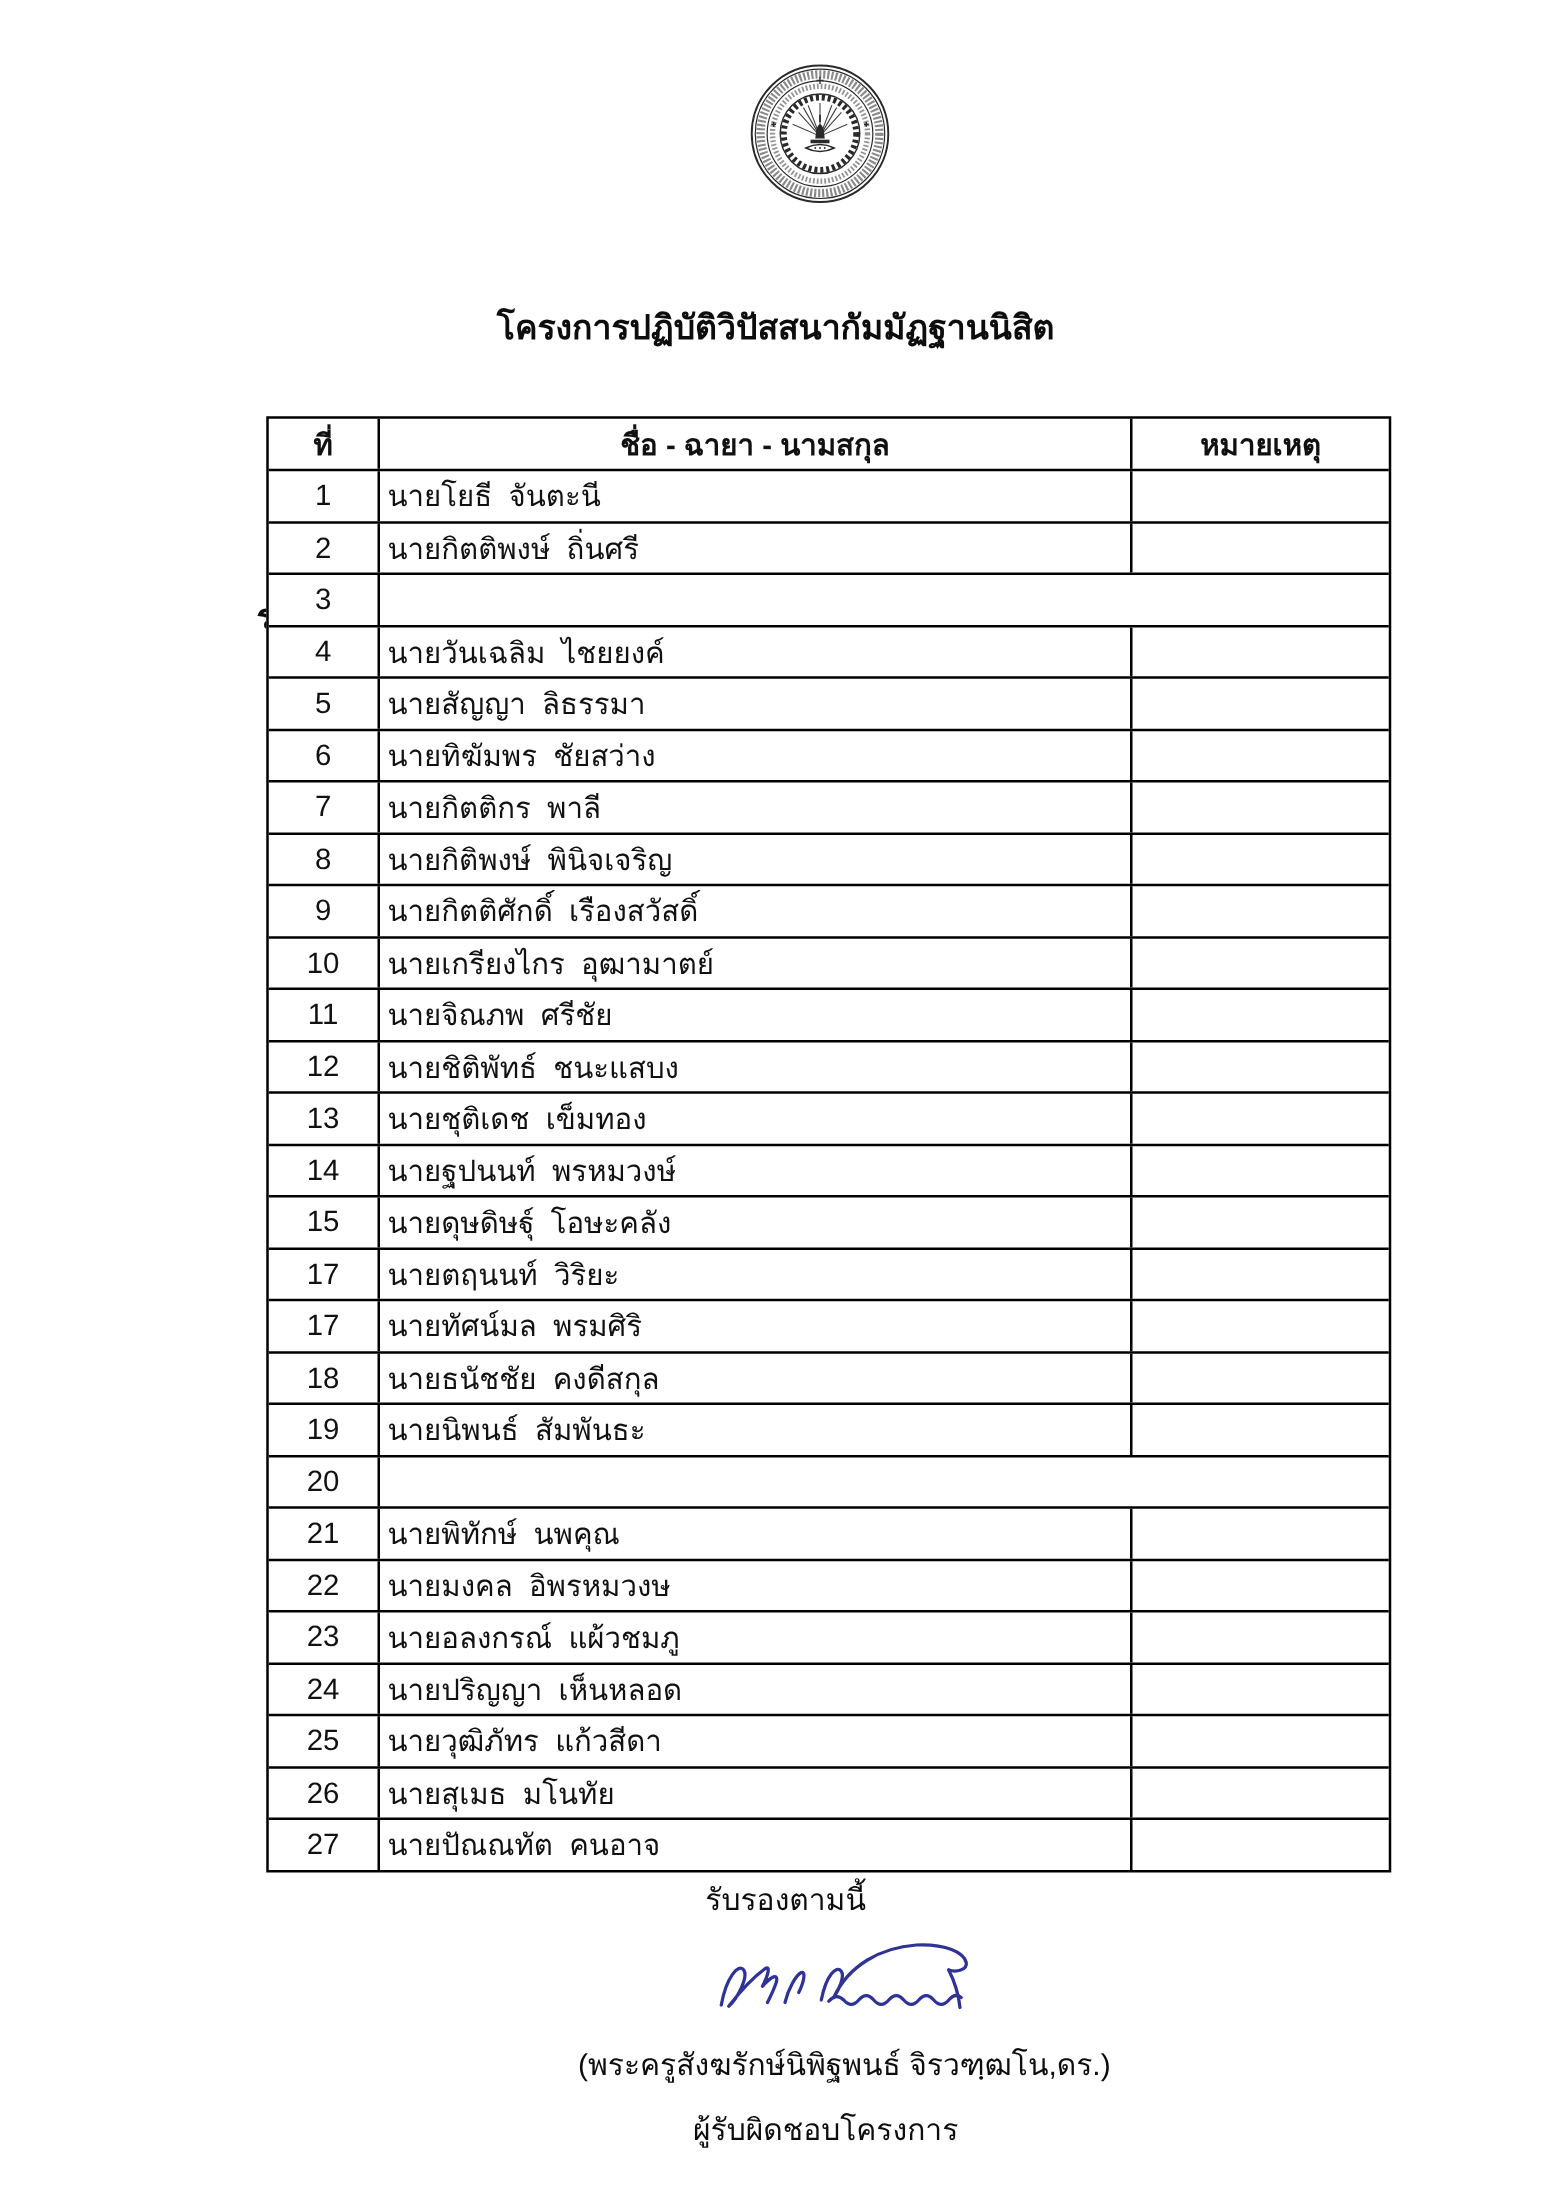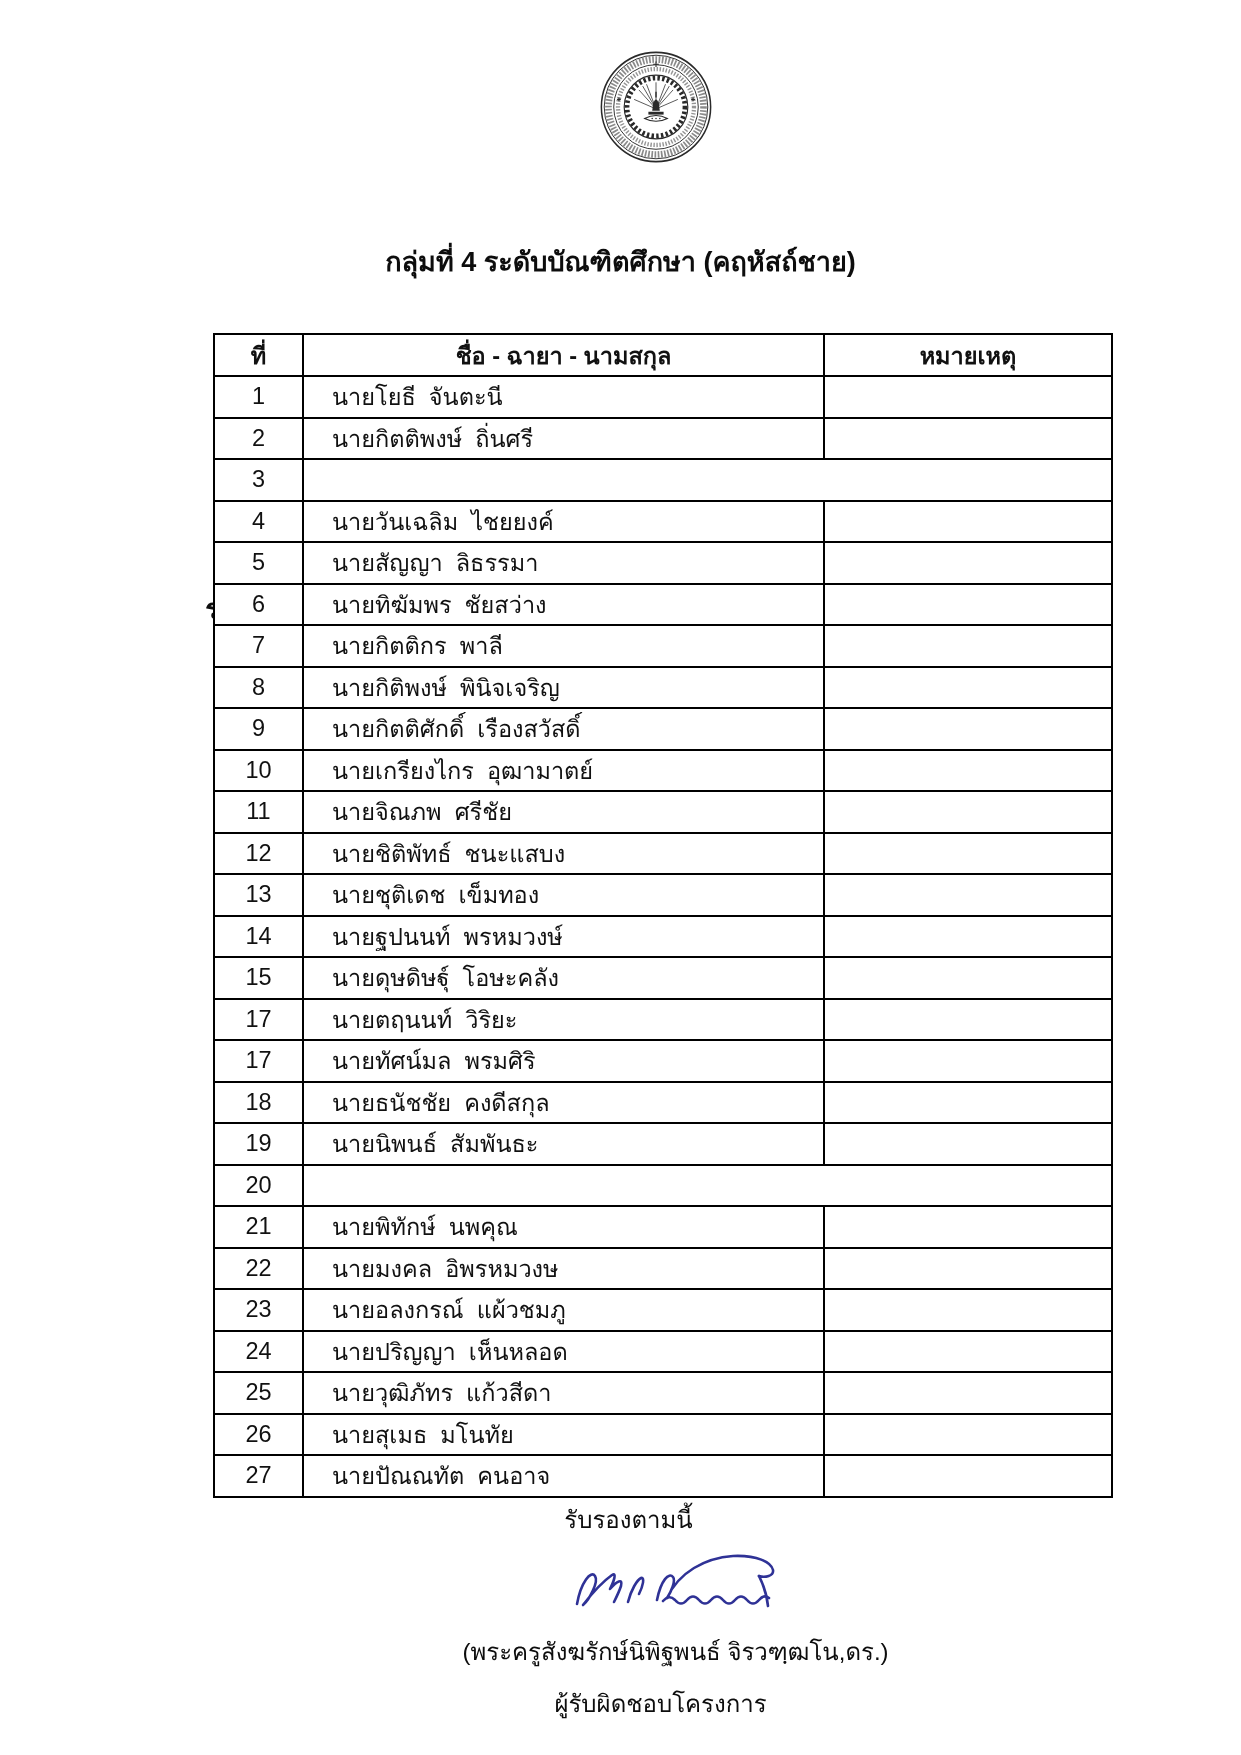--- a/index.html
+++ b/index.html
@@ -15,22 +15,22 @@
     white-space:pre-wrap;
   }
   .doc-table{
     position:absolute;left:213px;top:333px;width:900px;
     border:2px solid #000;box-sizing:border-box;background:#fff;
   }
   .t-row{display:flex;height:41.5px;border-top:2px solid #000;box-sizing:border-box;}
   .t-row.header{height:40px;border-top:none;font-weight:bold;}
   .cell{display:flex;align-items:center;box-sizing:border-box;font-size:23.5px;}
   .c-no{width:89px;justify-content:center;border-right:2px solid #000;}
-  .c-name{flex:1;padding-left:28px;border-right:2px solid #000;white-space:pre-wrap;}
-  .c-note{width:286px;justify-content:center;}
+  .c-name{flex:1;padding-left:6px;border-right:2px solid #000;white-space:pre-wrap;}
+  .c-note{width:205px;justify-content:center;}
   .header .c-name{justify-content:center;padding-left:0;}
   .footer-line{position:absolute;left:0;width:1241px;text-align:center;font-size:24px;color:#0d0d0d;}
   .certify{top:1500px;transform:translateX(8px);}
   .signer-name{top:1632px;transform:translateX(55px);}
   .signer-role{top:1684px;transform:translateX(40px);}
   .signature{position:absolute;left:565px;top:1548px;width:250px;height:85px;}
 </style>
 </head>
 <body>
 
@@ -67,21 +67,20 @@
 
       <path d="M19 52 l4 0 m-2 -2 l0 4" stroke-width="1.2"></path>
       <path d="M97 52 l4 0 m-2 -2 l0 4" stroke-width="1.2"></path>
 
       <path d="M60 12 l0 6 m-3 -3 l6 0" stroke-width="1.1"></path>
     </g>
   </svg>
 </div>
 
 <div class="title-block">
-  <div>กลุ่มที่ 4 ระดับบัณฑิตศึกษา (คฤหัสถ์ชาย)</div>
   <div>โครงการปฏิบัติวิปัสสนากัมมัฏฐานนิสิต</div>
   <div>มหาวิทยาลัยมหาจุฬาลงกรณราชวิทยาลัย วิทยาเขตหนองคาย</div>
   <div>ระหว่างวันที่ 19 ถึง 21 ธันวาคม/และ วันที่ 26 ถึง 28  ธันวาคม พ.ศ. 2568</div>
 </div>
 
 <div class="doc-table">
   <div class="t-row header">
     <div class="cell c-no">ที่</div>
     <div class="cell c-name">ชื่อ - ฉายา - นามสกุล</div>
     <div class="cell c-note">หมายเหตุ</div>

